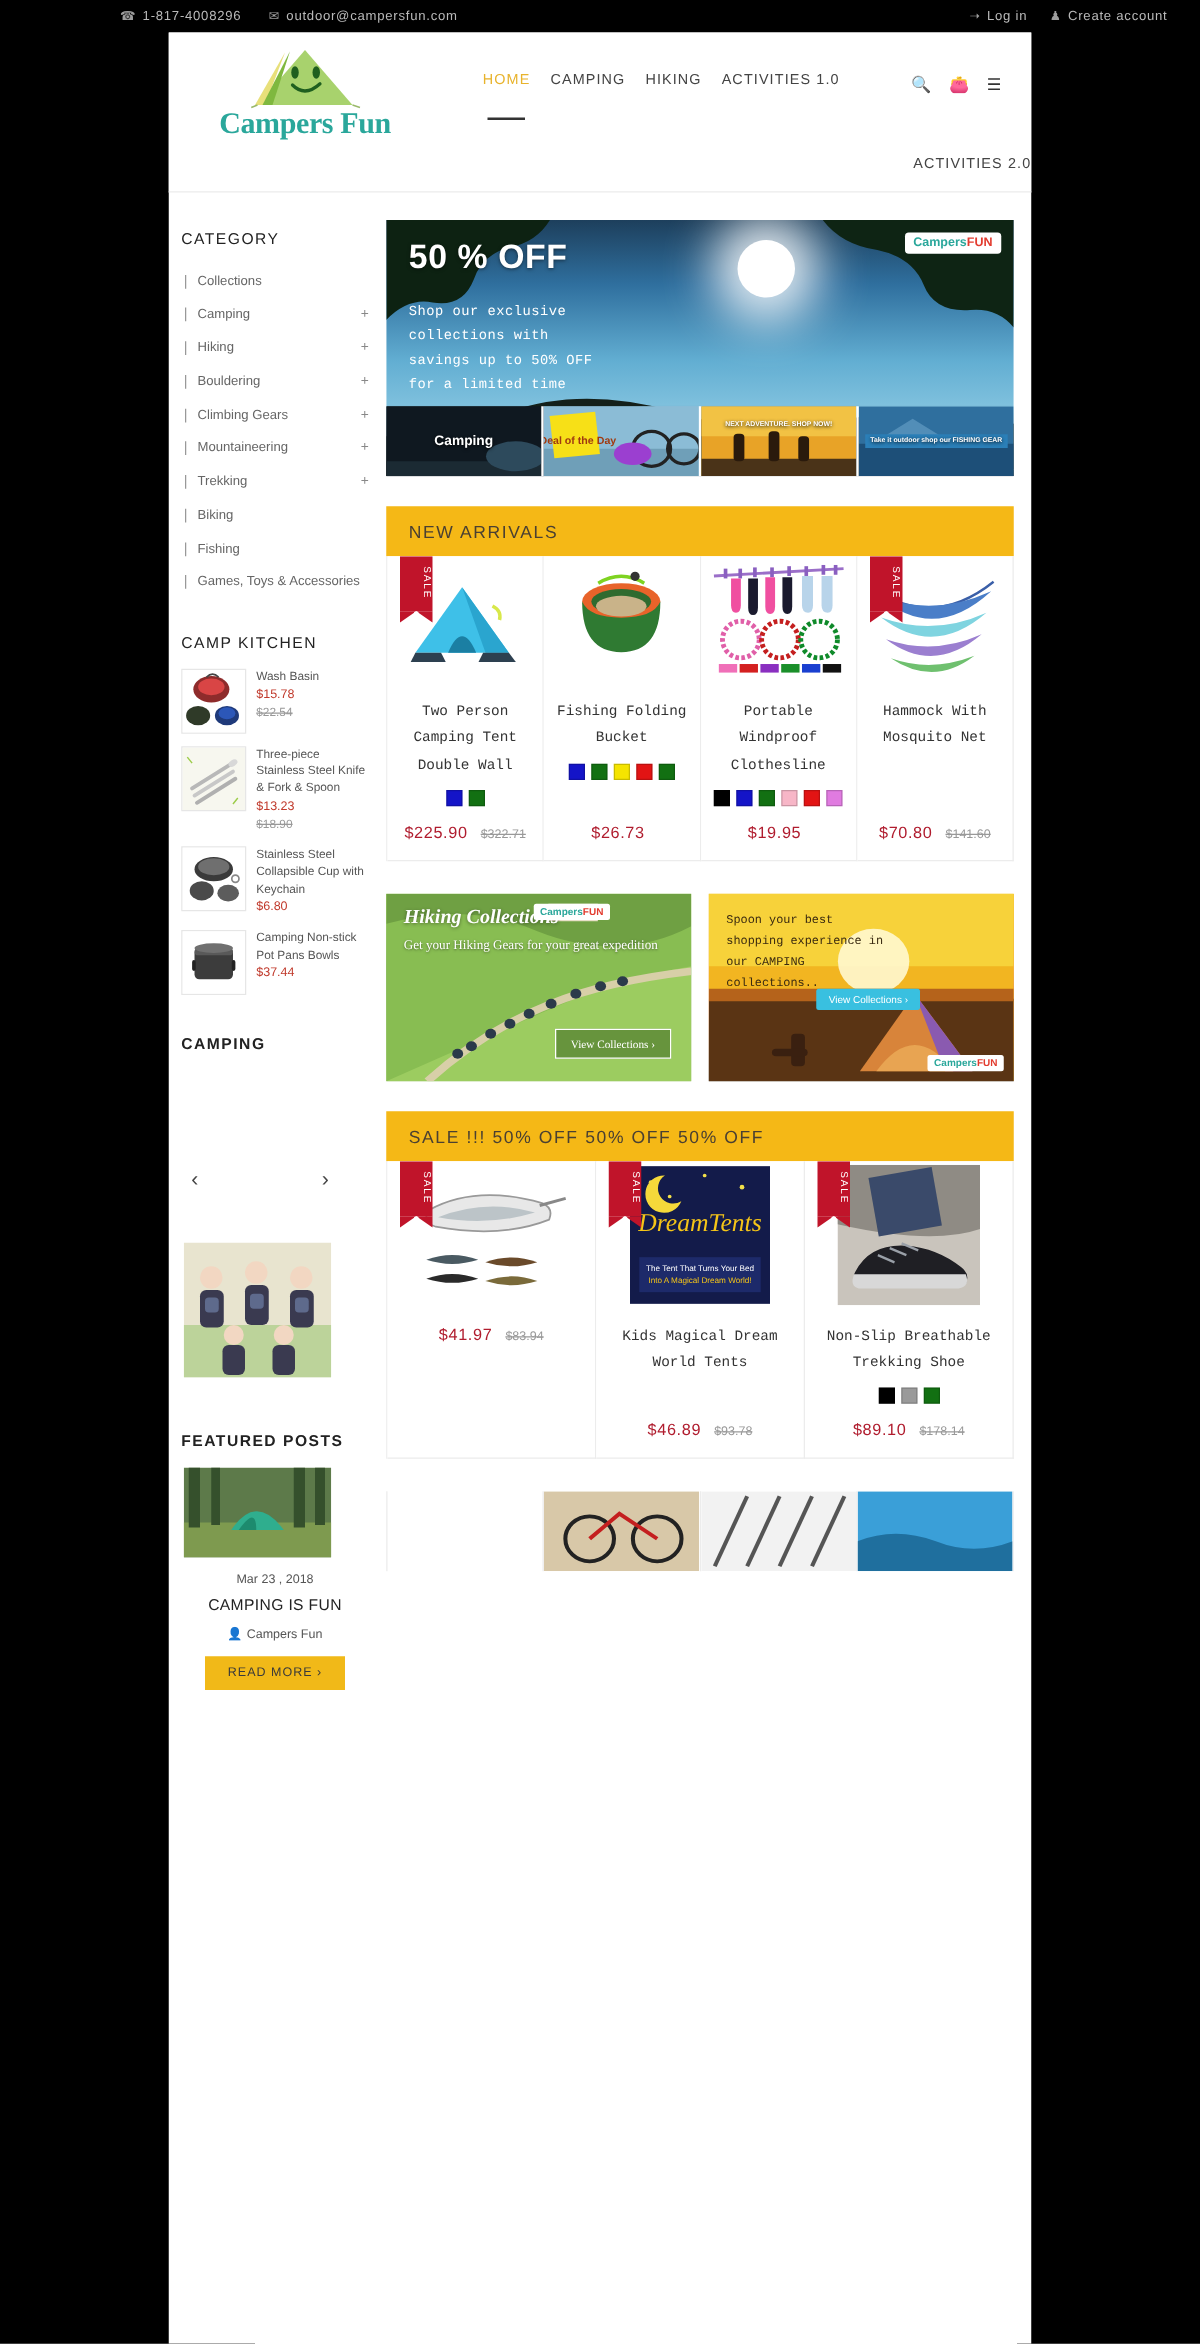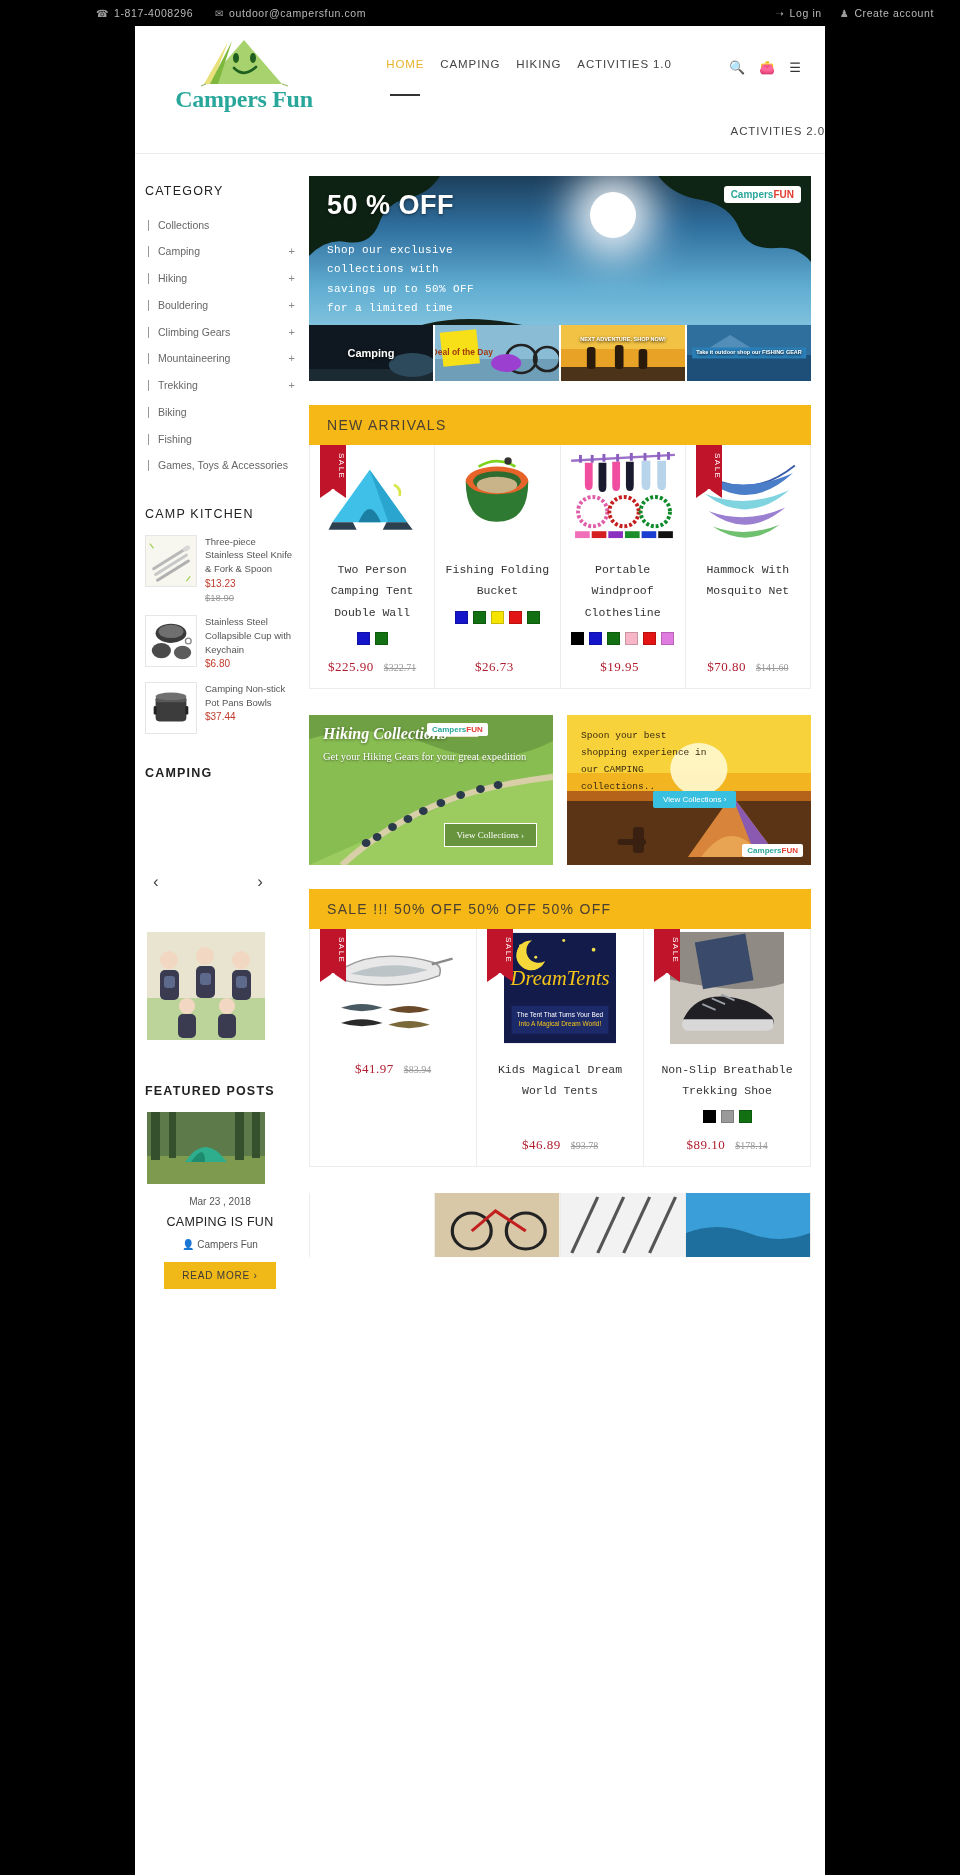--- a/index.html
+++ b/index.html
@@ -96,21 +96,21 @@
   .grid { display: flex; border-left:1px solid #ececec; }
   .card { flex:1; border-right:1px solid #ececec; border-bottom:1px solid #ececec; display:flex; flex-direction:column; background:#fff; position:relative; }
   .card-img { height: 102px; position: relative; display:flex; align-items:center; justify-content:center; overflow:hidden;}
   .sale-flag { position:absolute; left:10px; top:0; width:26px; background:#c0142a; color:#fff; font-size:8px; letter-spacing:1.5px; writing-mode:vertical-rl; text-align:center; padding:8px 0 10px; z-index:4;}
   .sale-flag:after{content:"";position:absolute;left:0;bottom:-9px;border-left:13px solid #c0142a;border-right:13px solid #c0142a;border-bottom:9px solid transparent;}
   .sale-dot{position:absolute;left:50%;bottom:4px;transform:translateX(-50%);width:4px;height:4px;border-radius:50%;background:#fff;z-index:5;}
   .card-body { padding: 12px 8px 0; text-align:center; flex:1;font-family:Liberation Mono, monospace; }
   .card-name { font-size: 11.5px; color:#333; line-height:1.85; }
   .swatches { display:flex; justify-content:center; gap:5px; margin-top:9px; }
   .sw { width:13px; height:13px; border:1px solid rgba(0,0,0,.18); }
-  .card-price { text-align:center; padding: 12px 6px 13px; font-family:Liberation Serif, serif;}
+  .card-price { text-align:center; padding: 12px 6px 13px; font-family:Liberation Sans, sans-serif;}
   .price-new { color:#b01c2e; font-size:13px; letter-spacing:.5px;}
   .price-old { color:#999; font-size:10px; text-decoration:line-through; margin-left:6px;}
 
   
   .promos { display:flex; gap:14px; margin-top:26px; }
   .promo { flex:1; height:150px; position:relative; overflow:hidden; }
   .promo.hike { background: linear-gradient(#8fc04e 0%, #6fa83c 40%, #8dbf55 100%); }
   .promo.sunset { background: linear-gradient(#f5c518 0%, #f59a18 38%, #d2621a 62%, #3a2410 100%); }
   .promo-h { position:absolute; left:14px; top:10px; font-family:"Liberation Serif", serif; font-size:16px; color:#fff; font-style:italic; font-weight:bold; text-shadow:0 1px 3px rgba(0,0,0,.45);}
   .promo-p { position:absolute; left:14px; top:34px; font-family:"Liberation Serif", serif; font-size:10.5px; color:#fff; line-height:1.5; text-shadow:0 1px 2px rgba(0,0,0,.5);}
@@ -238,20 +238,36 @@
             </li>
           <li>
               <span class="cat-bar"></span>
               <span class="cat-name">Games, Toys &amp; Accessories</span>
             </li>
         </ul>
 
         <div class="kitchen">
           <h3 class="side-title">CAMP KITCHEN</h3>
 
+          <div class="kit-item">
+            <svg class="kit-thumb" viewBox="0 0 52 52">
+              <rect width="52" height="52" fill="#fff"></rect>
+              <ellipse cx="24" cy="16" rx="15" ry="11" fill="#8e2b2b"></ellipse>
+              <ellipse cx="24" cy="14" rx="11" ry="7" fill="#d94545"></ellipse>
+              <path d="M20 6 q5-5 10 0" stroke="#444" stroke-width="1.4" fill="none"></path>
+              <ellipse cx="13" cy="38" rx="10" ry="8" fill="#2f3a28"></ellipse>
+              <ellipse cx="37" cy="38" rx="10" ry="8" fill="#1f3a7a"></ellipse>
+              <ellipse cx="37" cy="36" rx="7" ry="5" fill="#2c57b8"></ellipse>
+            </svg>
+            <div class="kit-info">
+              <div class="kit-name">Wash Basin</div>
+              <div class="kit-price">$15.78</div>
+              <div class="kit-old">$22.54</div>
+            </div>
+          </div>
 
           <div class="kit-item">
             <svg class="kit-thumb" viewBox="0 0 52 52">
               <rect width="52" height="52" fill="#f7f7ef"></rect>
               <path d="M8 34 L40 14" stroke="#b8b8b8" stroke-width="3.2" stroke-linecap="round"></path>
               <path d="M10 40 L42 20" stroke="#c8c8c8" stroke-width="3.2" stroke-linecap="round"></path>
               <path d="M12 46 L44 26" stroke="#b0b0b0" stroke-width="3.2" stroke-linecap="round"></path>
               <ellipse cx="42" cy="13" rx="4" ry="2.6" fill="#d8d8d8" transform="rotate(-32 42 13)"></ellipse>
               <path d="M4 8 l4 5 M46 42 l-4 5" stroke="#9ccc4a" stroke-width="1.2"></path>
             </svg>

